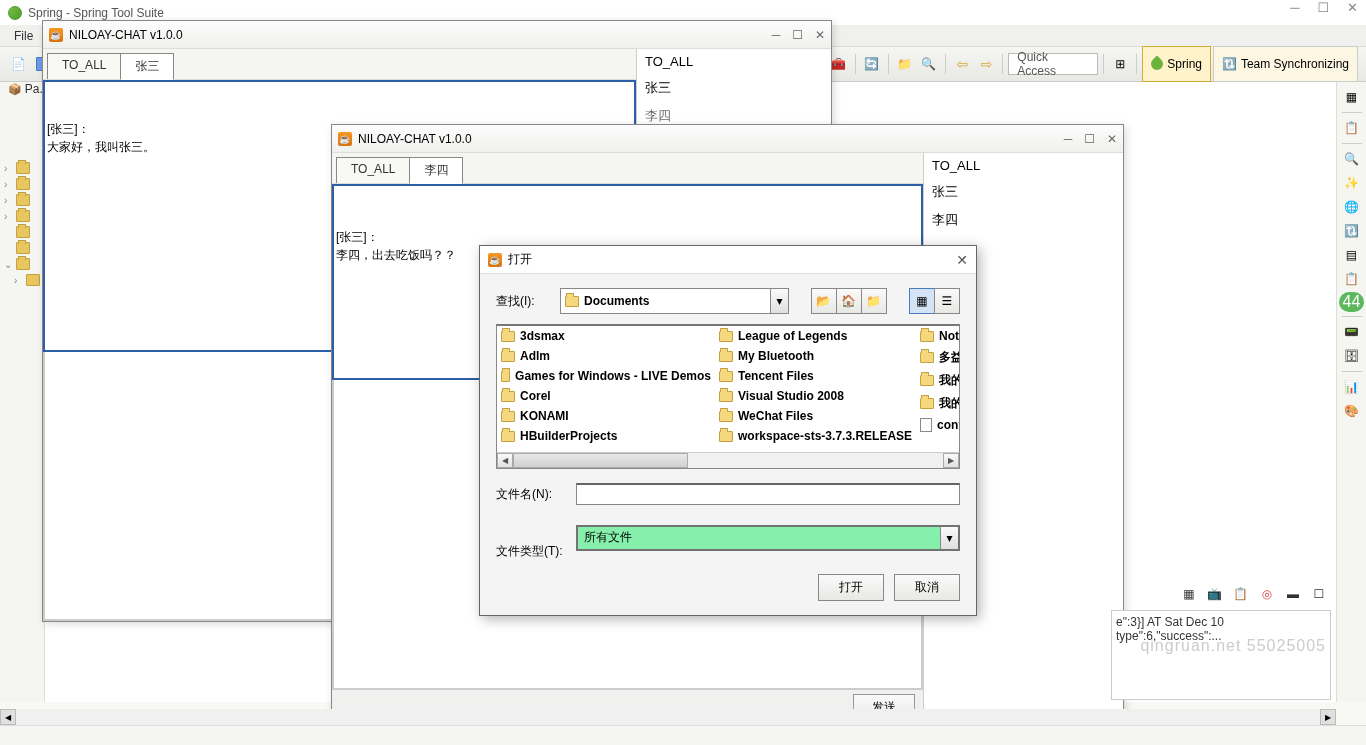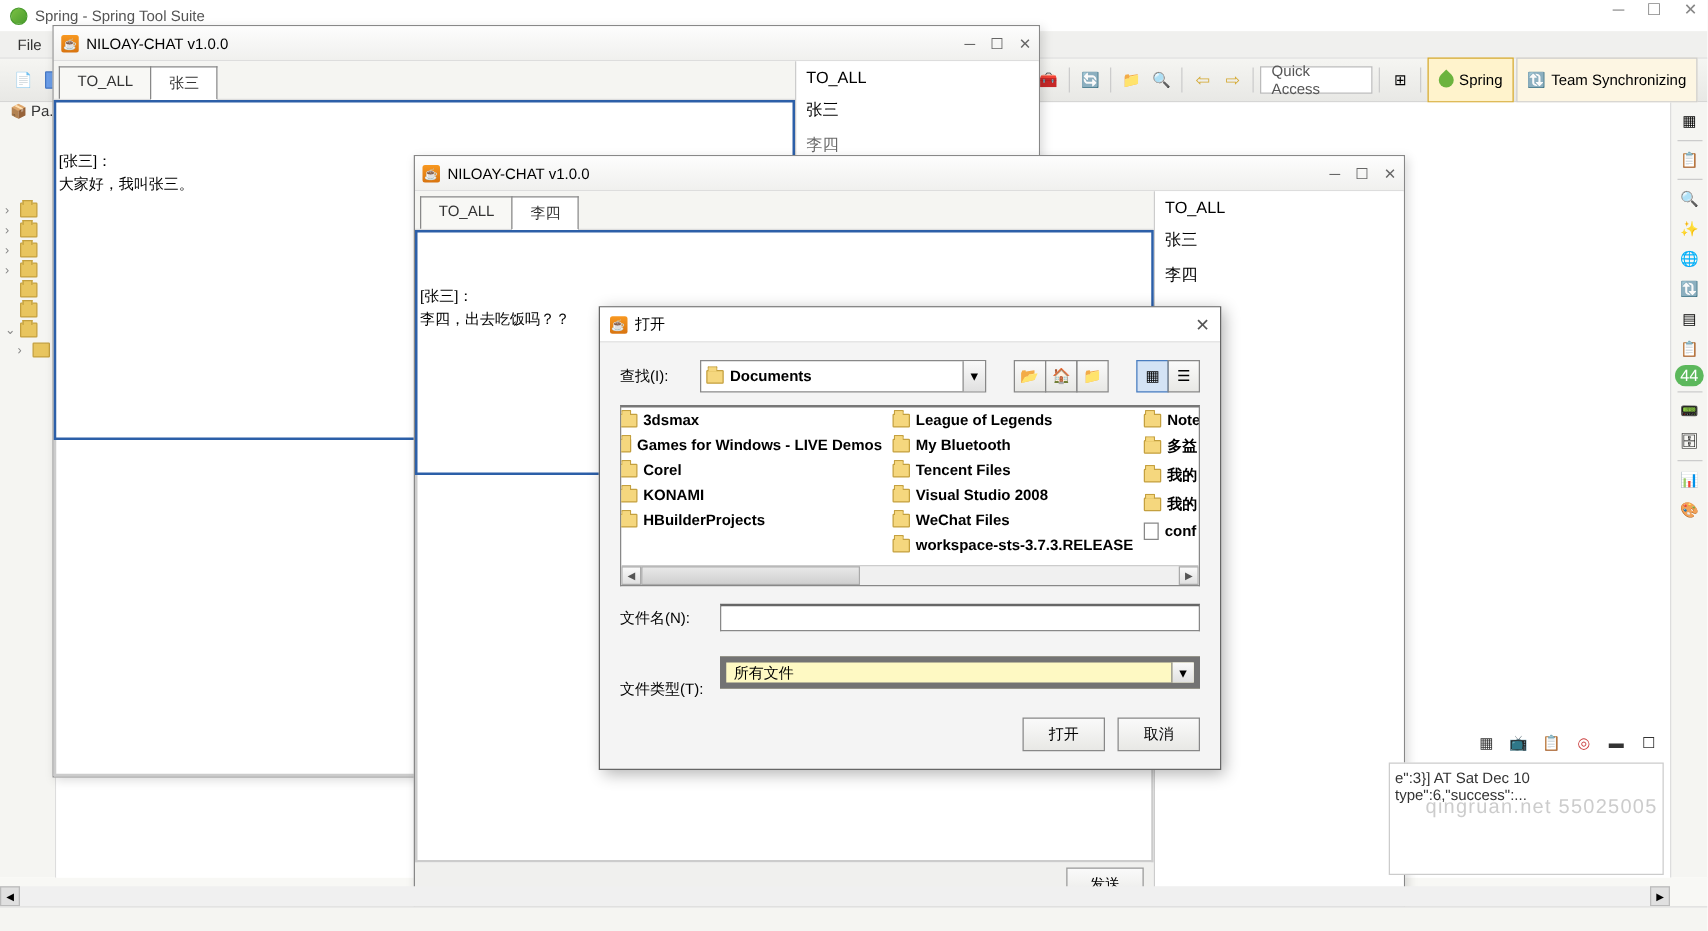--- a/index.html
+++ b/index.html
@@ -31,21 +31,21 @@
 .left-panel { width: 45px; background: #f5f5f2; border-right: 1px solid #ddd; padding-top: 28px; }
 .left-panel-header { position: absolute; top: 82px; left: 8px; font-size: 11px; color: #333; }
 .pkg-node { display: flex; align-items: center; gap: 2px; padding: 2px 4px; }
 .pkg-icon { width: 14px; height: 12px; background: #e8c55f; border: 1px solid #c4a03f; border-radius: 1px; position: relative; }
 .pkg-icon.arch::before { content: ''; position: absolute; top: -3px; left: 1px; width: 6px; height: 3px; background: #e8c55f; border: 1px solid #c4a03f; border-bottom: none; }
 .tree-arrow { color: #888; font-size: 10px; width: 10px; }
 
 .right-trim { width: 30px; background: #f5f5f2; border-left: 1px solid #ddd; display: flex; flex-direction: column; align-items: center; padding-top: 4px; gap: 2px; }
 .trim-btn { width: 22px; height: 22px; display: flex; align-items: center; justify-content: center; border: 1px solid transparent; }
 .trim-sep { width: 20px; height: 1px; background: #ccc; margin: 2px 0; }
-.badge-44 { background: #5cb85c; color: #fff; border-radius: 10px; font-size: 13px; padding: 1px 4px; }
+.badge-44 { background: #5cb85c; color: #fff; border-radius: 10px; font-size: 16px; padding: 1px 4px; }
 
 
 .chat-window { position: absolute; background: #fff; border: 1px solid #888; box-shadow: 2px 2px 8px rgba(0,0,0,0.15); }
 .chat-titlebar { height: 28px; background: linear-gradient(#fdfdfd, #f0f0ee); border-bottom: 1px solid #ddd; display: flex; align-items: center; padding: 0 6px; justify-content: space-between; }
 .chat-title-left { display: flex; align-items: center; gap: 6px; }
 .java-icon { width: 14px; height: 14px; background: linear-gradient(#f89820, #d87410); border-radius: 2px; display: flex; align-items: center; justify-content: center; color: #fff; font-size: 9px; font-weight: bold; }
 .chat-controls { display: flex; gap: 12px; color: #666; }
 .chat-controls span { cursor: pointer; }
 
 .chat-body { display: flex; height: calc(100% - 28px); }
@@ -81,31 +81,31 @@
 .folder-icon { width: 14px; height: 11px; background: #f5d77e; border: 1px solid #c4a03f; border-radius: 1px; margin-right: 5px; display: inline-block; position: relative; }
 .folder-icon::before { content: ''; position: absolute; top: -4px; left: 0; width: 6px; height: 3px; background: #f5d77e; border: 1px solid #c4a03f; border-bottom: none; border-radius: 1px 1px 0 0; }
 .file-icon-fd { width: 12px; height: 14px; background: #fff; border: 1px solid #888; margin-right: 5px; display: inline-block; }
 
 .fd-nav-btns { display: flex; gap: 0; }
 .fd-nav-btn { width: 26px; height: 26px; border: 1px solid #888; background: linear-gradient(#fafafa, #e8e8e5); display: flex; align-items: center; justify-content: center; margin-left: -1px; }
 .fd-nav-btn:first-child { margin-left: 0; }
 .fd-nav-btn.active { background: #d4e3f5; border-color: #4a7dbf; }
 
 .fd-list { height: 145px; border: 1px solid #888; border-top: 2px solid #777; background: #fff; margin-bottom: 14px; overflow: hidden; position: relative; }
-.fd-list-cols { display: flex; height: 128px; justify-content: center; }
+.fd-list-cols { display: flex; height: 128px; }
 .fd-col { display: flex; flex-direction: column; }
 .fd-item { display: flex; align-items: center; padding: 3px 4px; font-size: 12px; font-weight: bold; color: #000; white-space: nowrap; }
 
 .fd-scroll { position: absolute; bottom: 0; left: 0; right: 0; height: 16px; background: #f0f0f0; border-top: 1px solid #ccc; display: flex; }
 .fd-scroll-btn { width: 16px; height: 100%; background: linear-gradient(#fafafa, #e0e0e0); border: 1px solid #aaa; display: flex; align-items: center; justify-content: center; font-size: 8px; color: #555; }
 .fd-scroll-track { flex: 1; position: relative; }
 .fd-scroll-thumb { position: absolute; left: 0; width: 175px; height: 100%; background: linear-gradient(#e8e8e8, #d0d0d0); border: 1px solid #aaa; }
 
 .fd-input { flex: 1; height: 22px; border: 1px solid #888; border-top: 2px solid #666; background: #fff; padding: 0 4px; }
-.fd-select { flex: 1; height: 26px; border: 5px solid #737373; background: #fef9c3; display: flex; align-items: flex-start; padding: 0 6px; position: relative; }
+.fd-select { flex: 1; height: 26px; border: 2px solid #737373; background: #86efac; display: flex; align-items: center; padding: 0 6px; position: relative; }
 
 .fd-buttons { display: flex; justify-content: flex-end; gap: 10px; margin-top: 14px; }
 .fd-btn { padding: 4px 20px; background: linear-gradient(#fafafa, #e8e8e5); border: 1px solid #888; font-size: 12px; }
 
 
 .ico-disk { width: 14px; height: 14px; background: #6a9de8; border: 1px solid #4577c2; border-radius: 1px; }
 .ico-run { width: 0; height: 0; border-left: 8px solid #4a9c2e; border-top: 5px solid transparent; border-bottom: 5px solid transparent; }
 .ico-bug { width: 12px; height: 12px; background: #5a8c3a; border-radius: 50%; }
 .ico-stop { width: 10px; height: 10px; background: #c44; }
 .arrow-left::before { content: '⇦'; color: #d4a933; font-size: 14px; }
@@ -347,20 +347,24 @@
 
     <div class="fd-list">
       <div class="fd-list-cols">
         <div class="fd-col" style="width:218px;">
           <div class="fd-item">
               <span class="folder-icon"></span>
               <span>3dsmax</span>
             </div>
           <div class="fd-item">
               <span class="folder-icon"></span>
+              <span>Adlm</span>
+            </div>
+          <div class="fd-item">
+              <span class="folder-icon"></span>
               <span>Games for Windows - LIVE Demos</span>
             </div>
           <div class="fd-item">
               <span class="folder-icon"></span>
               <span>Corel</span>
             </div>
           <div class="fd-item">
               <span class="folder-icon"></span>
               <span>KONAMI</span>
             </div>

